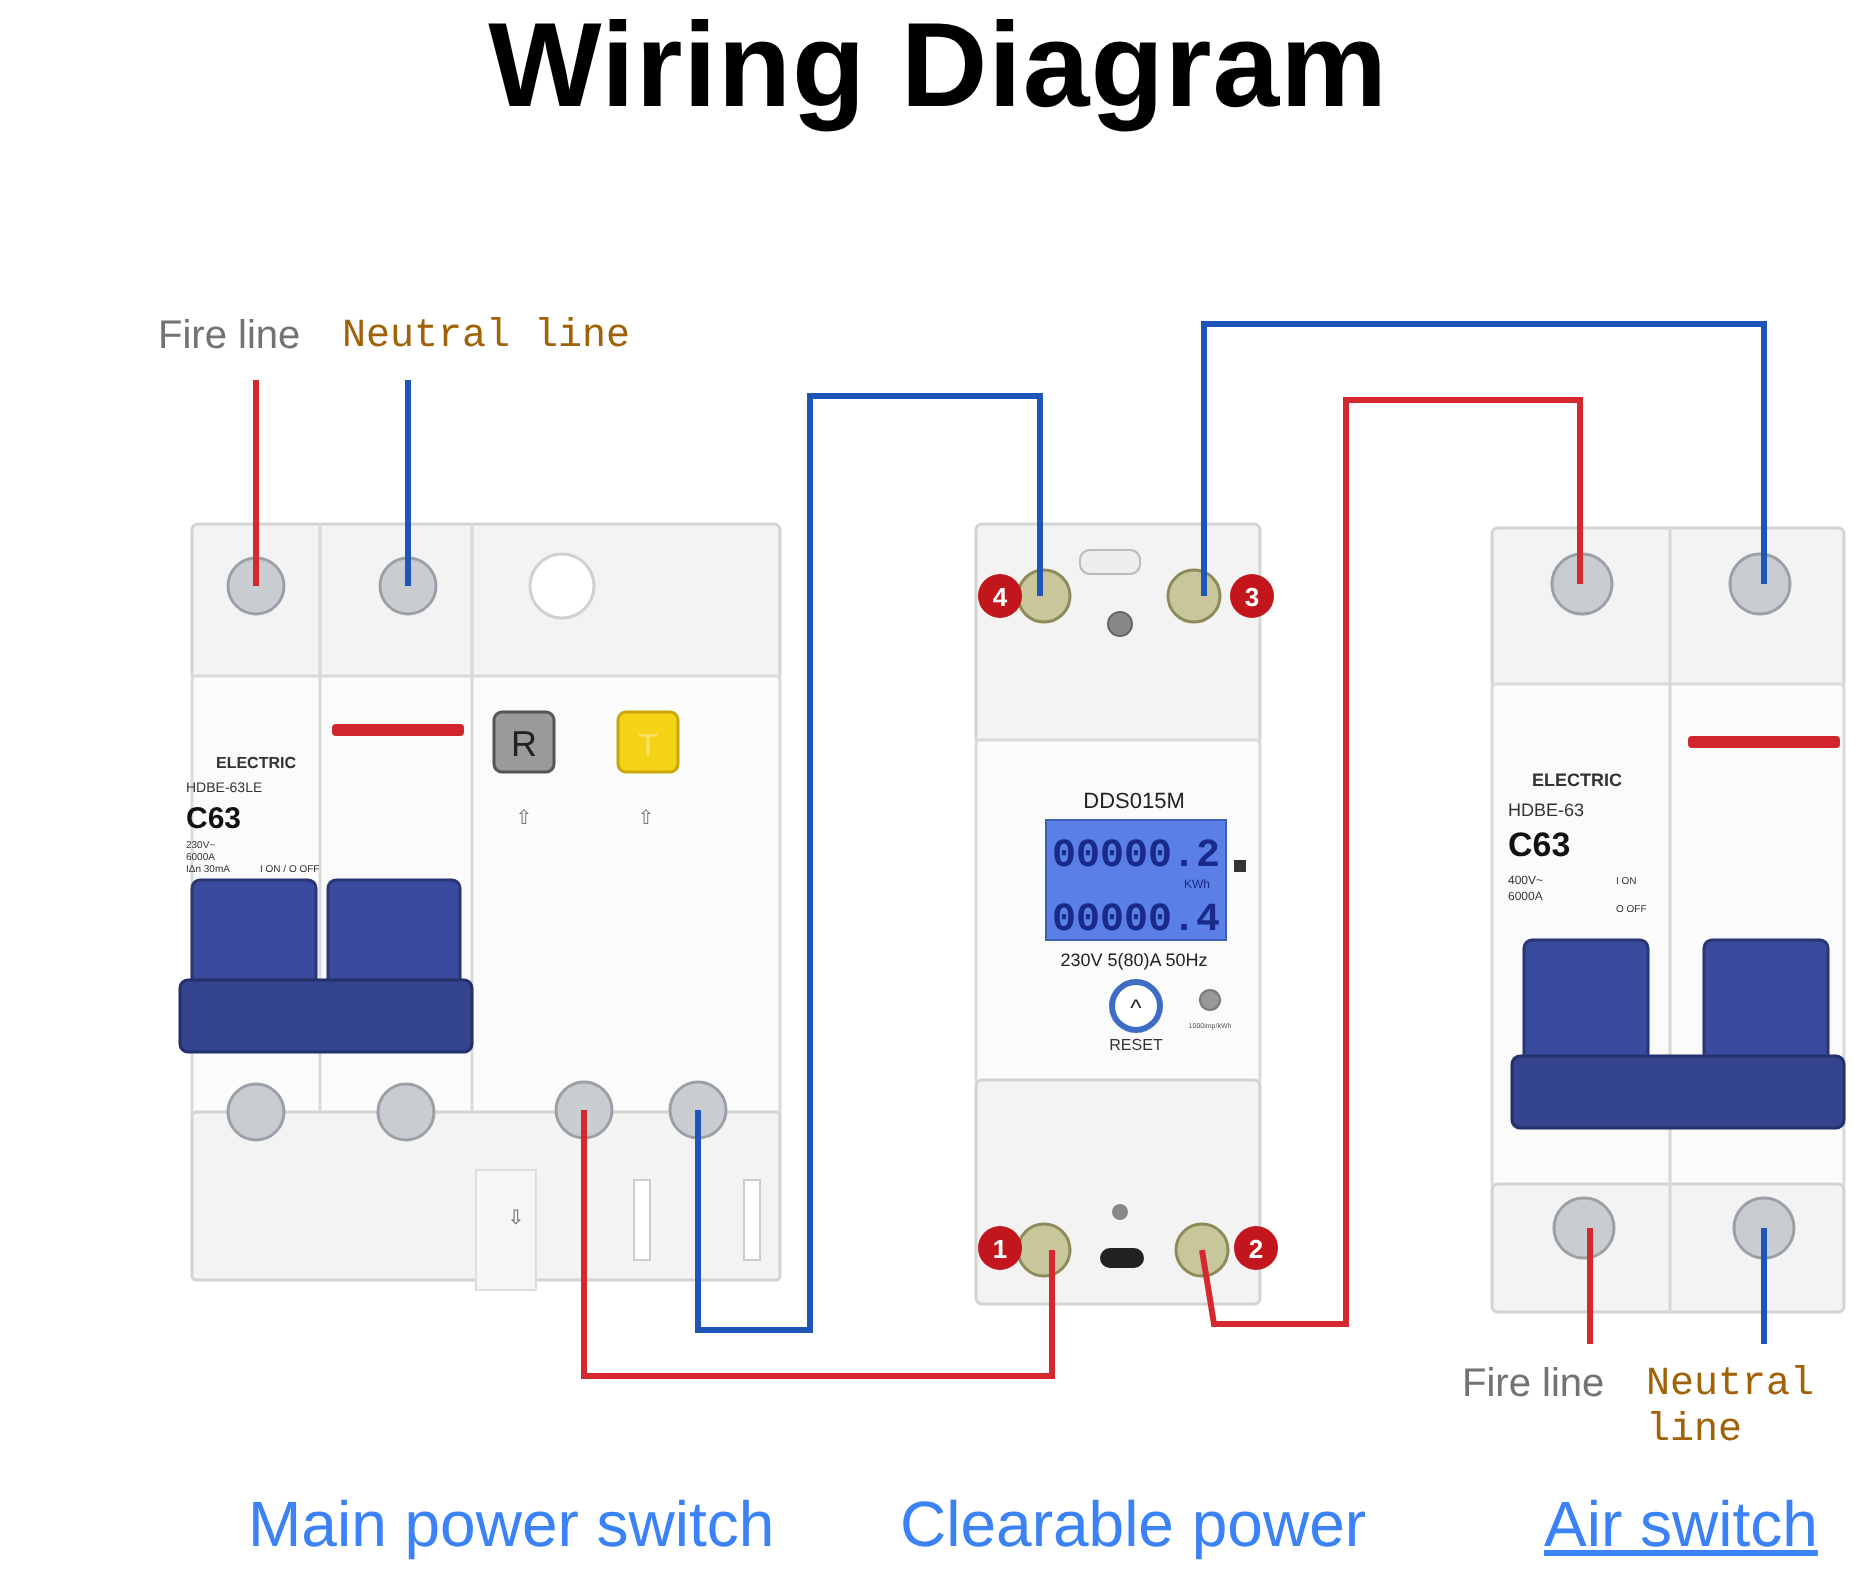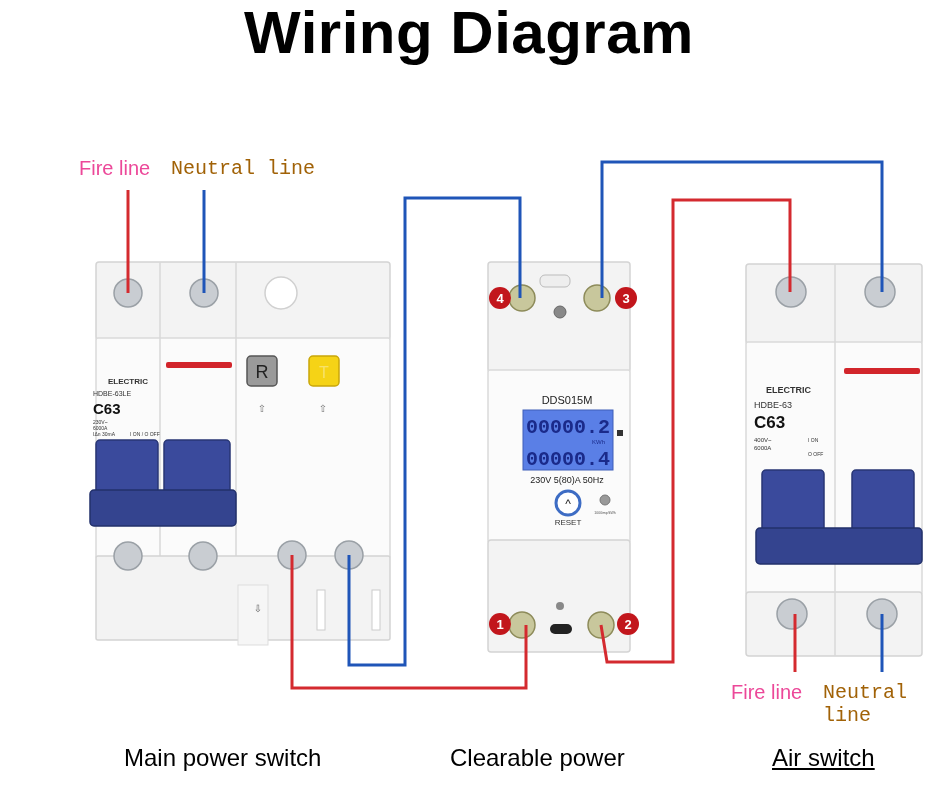--- a/index.html
+++ b/index.html
@@ -1,21 +1,21 @@
 <!DOCTYPE html>
 <html><head>
 <meta charset="utf-8">
 <style>
   html,body{margin:0;padding:0;background:#fff;}
   body{width:938px;height:787px;position:relative;overflow:hidden;font-family:"Liberation Sans",sans-serif;}
   .title{position:absolute;left:0;width:938px;top:-2px;text-align:center;font-size:60px;font-weight:bold;color:#000;letter-spacing:0.5px;}
   .lbl{position:absolute;font-size:20px;}
-  .fire{color:#ec4899;}
+  .fire{color:#737373;}
   .neutral{color:#a16207;font-family:Liberation Mono, monospace;}
-  .cap{position:absolute;top:744px;font-size:24px;color:#000000;}
+  .cap{position:absolute;top:744px;font-size:32px;color:#3b82f6;}
   svg{position:absolute;left:0;top:0;}
   .dev{fill:#f3f3f3;stroke:#d4d4d4;stroke-width:1.5;}
   .devw{fill:#fbfbfb;stroke:#dadada;stroke-width:1.5;}
   .screw{fill:#c9cdd2;stroke:#9aa0a6;stroke-width:1.5;}
   .screwg{fill:#c8c79c;stroke:#8d8b5a;stroke-width:1.5;}
   .handle{fill:#3a4a9c;stroke:#283674;stroke-width:1.5;}
   .wr{fill:none;stroke:#d42a2f;stroke-width:3;}
   .wb{fill:none;stroke:#1f55b8;stroke-width:3;}
   .small{font-family:"Liberation Sans",sans-serif;fill:#333;}
 </style>

